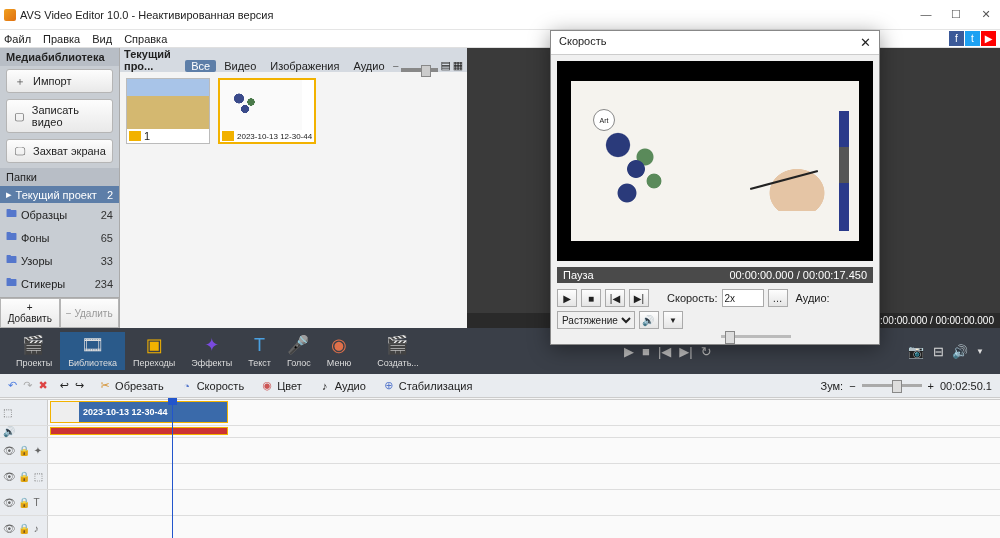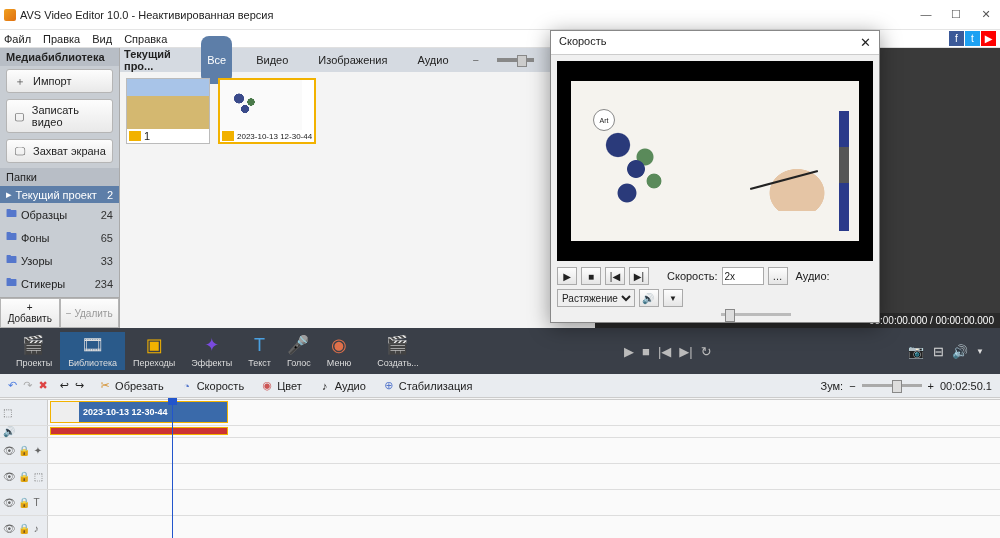--- a/index.html
+++ b/index.html
@@ -19,22 +19,22 @@
 .lp-btn .ic{width:14px;height:14px;display:flex;align-items:center;justify-content:center;color:#555}
 .lp-sec{background:#b8bec6;padding:3px 6px;font-weight:400;margin-top:2px}
 .lp-item{display:flex;padding:2px 6px;align-items:center;gap:4px}
 .lp-item .ic{color:#5577cc}
 .lp-item .ct{margin-left:auto;color:#333}
 .lp-item.sel{background:#5d7ea8;color:#fff}
 .lp-item.sel *{color:#fff}
 .lp-bottom{margin-top:auto;display:flex;border-top:1px solid #aaa}
 .lp-bottom button{flex:1;background:linear-gradient(#fdfdfd,#e9e9e9);border:1px solid #b5b5b5;padding:3px 4px;font-size:10px}
 .gallery{flex:0 0 300px;background:#f4f4f4;display:flex;flex-direction:column}
-.gal-tabs{display:flex;align-items:center;background:#d5dae1;height:24px;padding:0 4px;gap:18px}
-.gal-tabs .tab{padding:18px 6px;border-radius:8px}
+.gal-tabs{display:flex;align-items:flex-end;background:#d5dae1;height:24px;padding:0 4px;gap:2px}
+.gal-tabs .tab{padding:0 6px;border-radius:2px}
 .gal-tabs .tab.act{background:#5d7ea8;color:#fff}
 .gal-tabs .zoombar{margin-left:auto;width:50px;height:4px;background:#888;position:relative}
 .gal-tabs .zoombar::after{content:"";position:absolute;left:20px;top:-3px;width:8px;height:10px;background:#ccc;border:1px solid #888}
 .gal-body{flex:1;padding:6px;display:flex;gap:8px;align-items:flex-start}
 .thumb{border:1px solid #bbb;background:#fff}
 .thumb.sel{border:2px solid #f2b200}
 .thumb .img{width:82px;height:50px}
 .thumb .bar{display:flex;align-items:center;background:#fff;padding:1px 2px;font-size:9px}
 .thumb .bar .cam{width:12px;height:10px;background:#f2b200;margin-right:3px}
 .t1 .img{background:linear-gradient(#a8c4e8 35%,#d4b870 35%)}
@@ -346,20 +346,24 @@
   </div>
   <div class="dlg-pv">
     <div class="frame">
       <div class="badge">Art</div>
       <div class="plant"></div>
       <div class="hand"></div>
       <div class="pen"></div>
       <div class="supplies"></div>
     </div>
   </div>
+  <div class="dlg-status">
+    <span>Пауза</span>
+    <span class="t">00:00:00.000 / 00:00:17.450</span>
+  </div>
   <div class="dlg-ctrl">
     <span class="pbtn">▶</span>
     <span class="pbtn">■</span>
     <span class="pbtn">|◀</span>
     <span class="pbtn">▶|</span>
     <span style="margin-left:14px">Скорость:</span>
     <input value="2x" style="">
     <span class="pbtn">…</span>
     <span style="margin-left:4px">Аудио:</span>
     <select><option>Растяжение</option></select>

